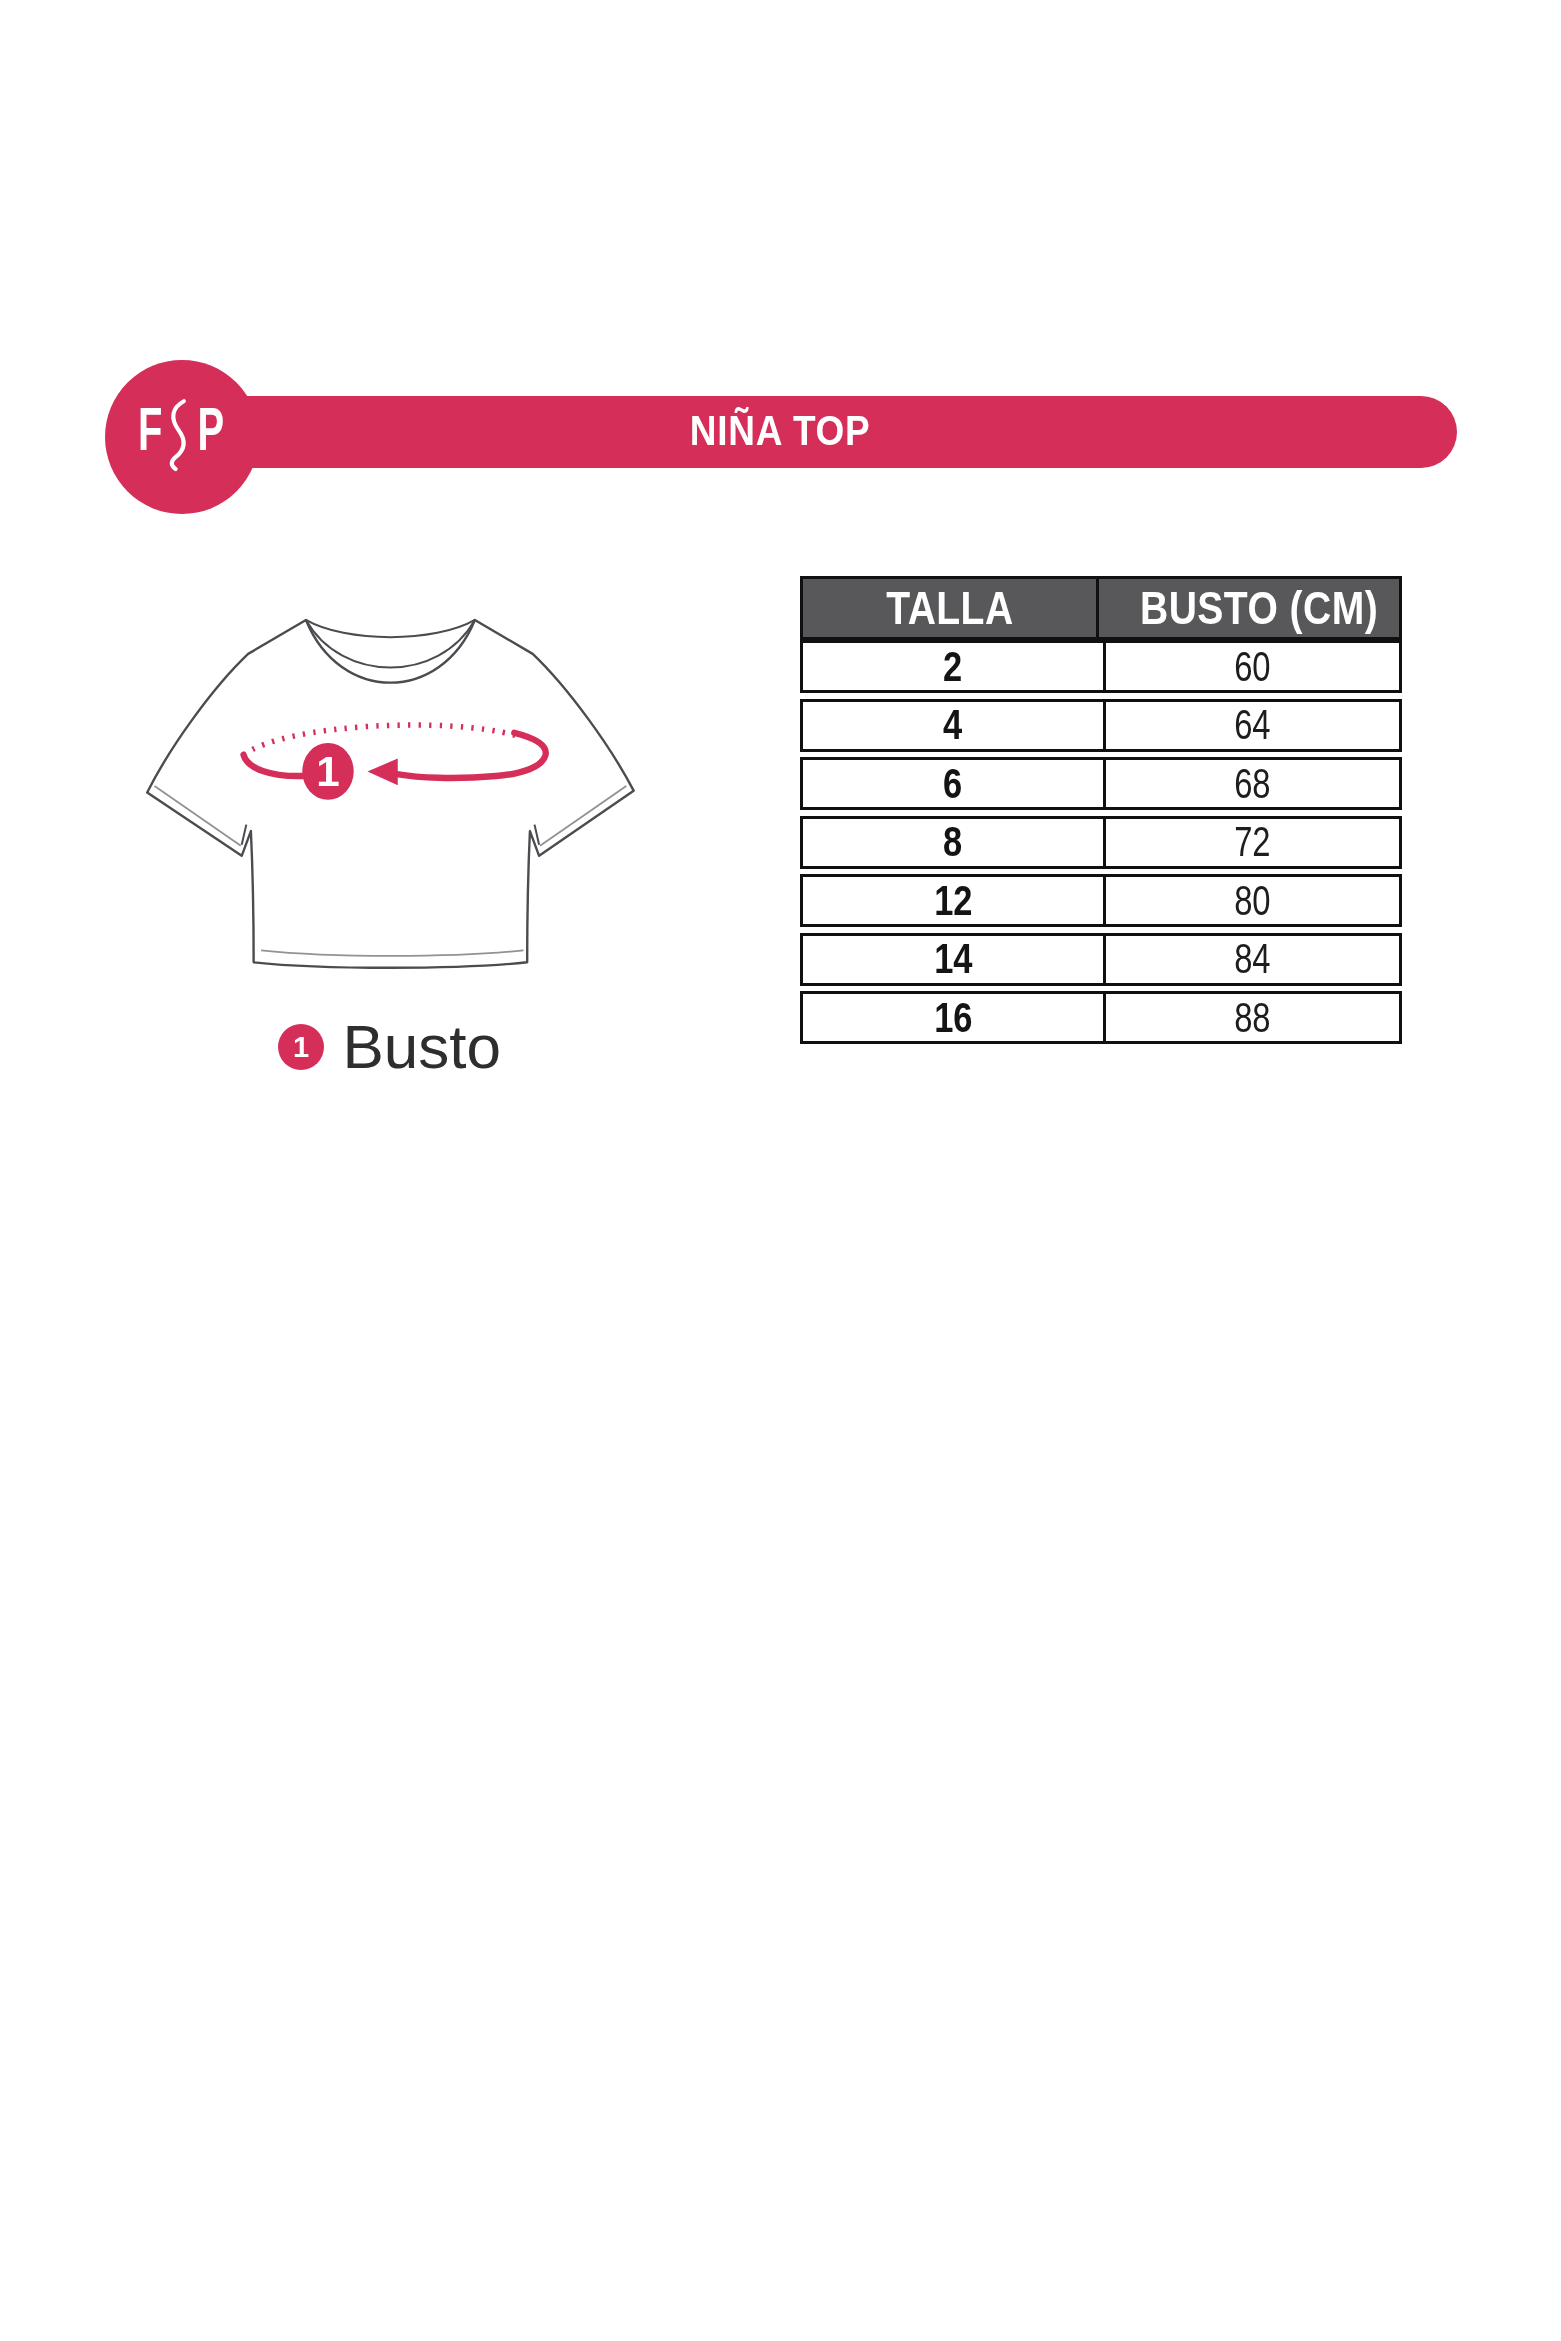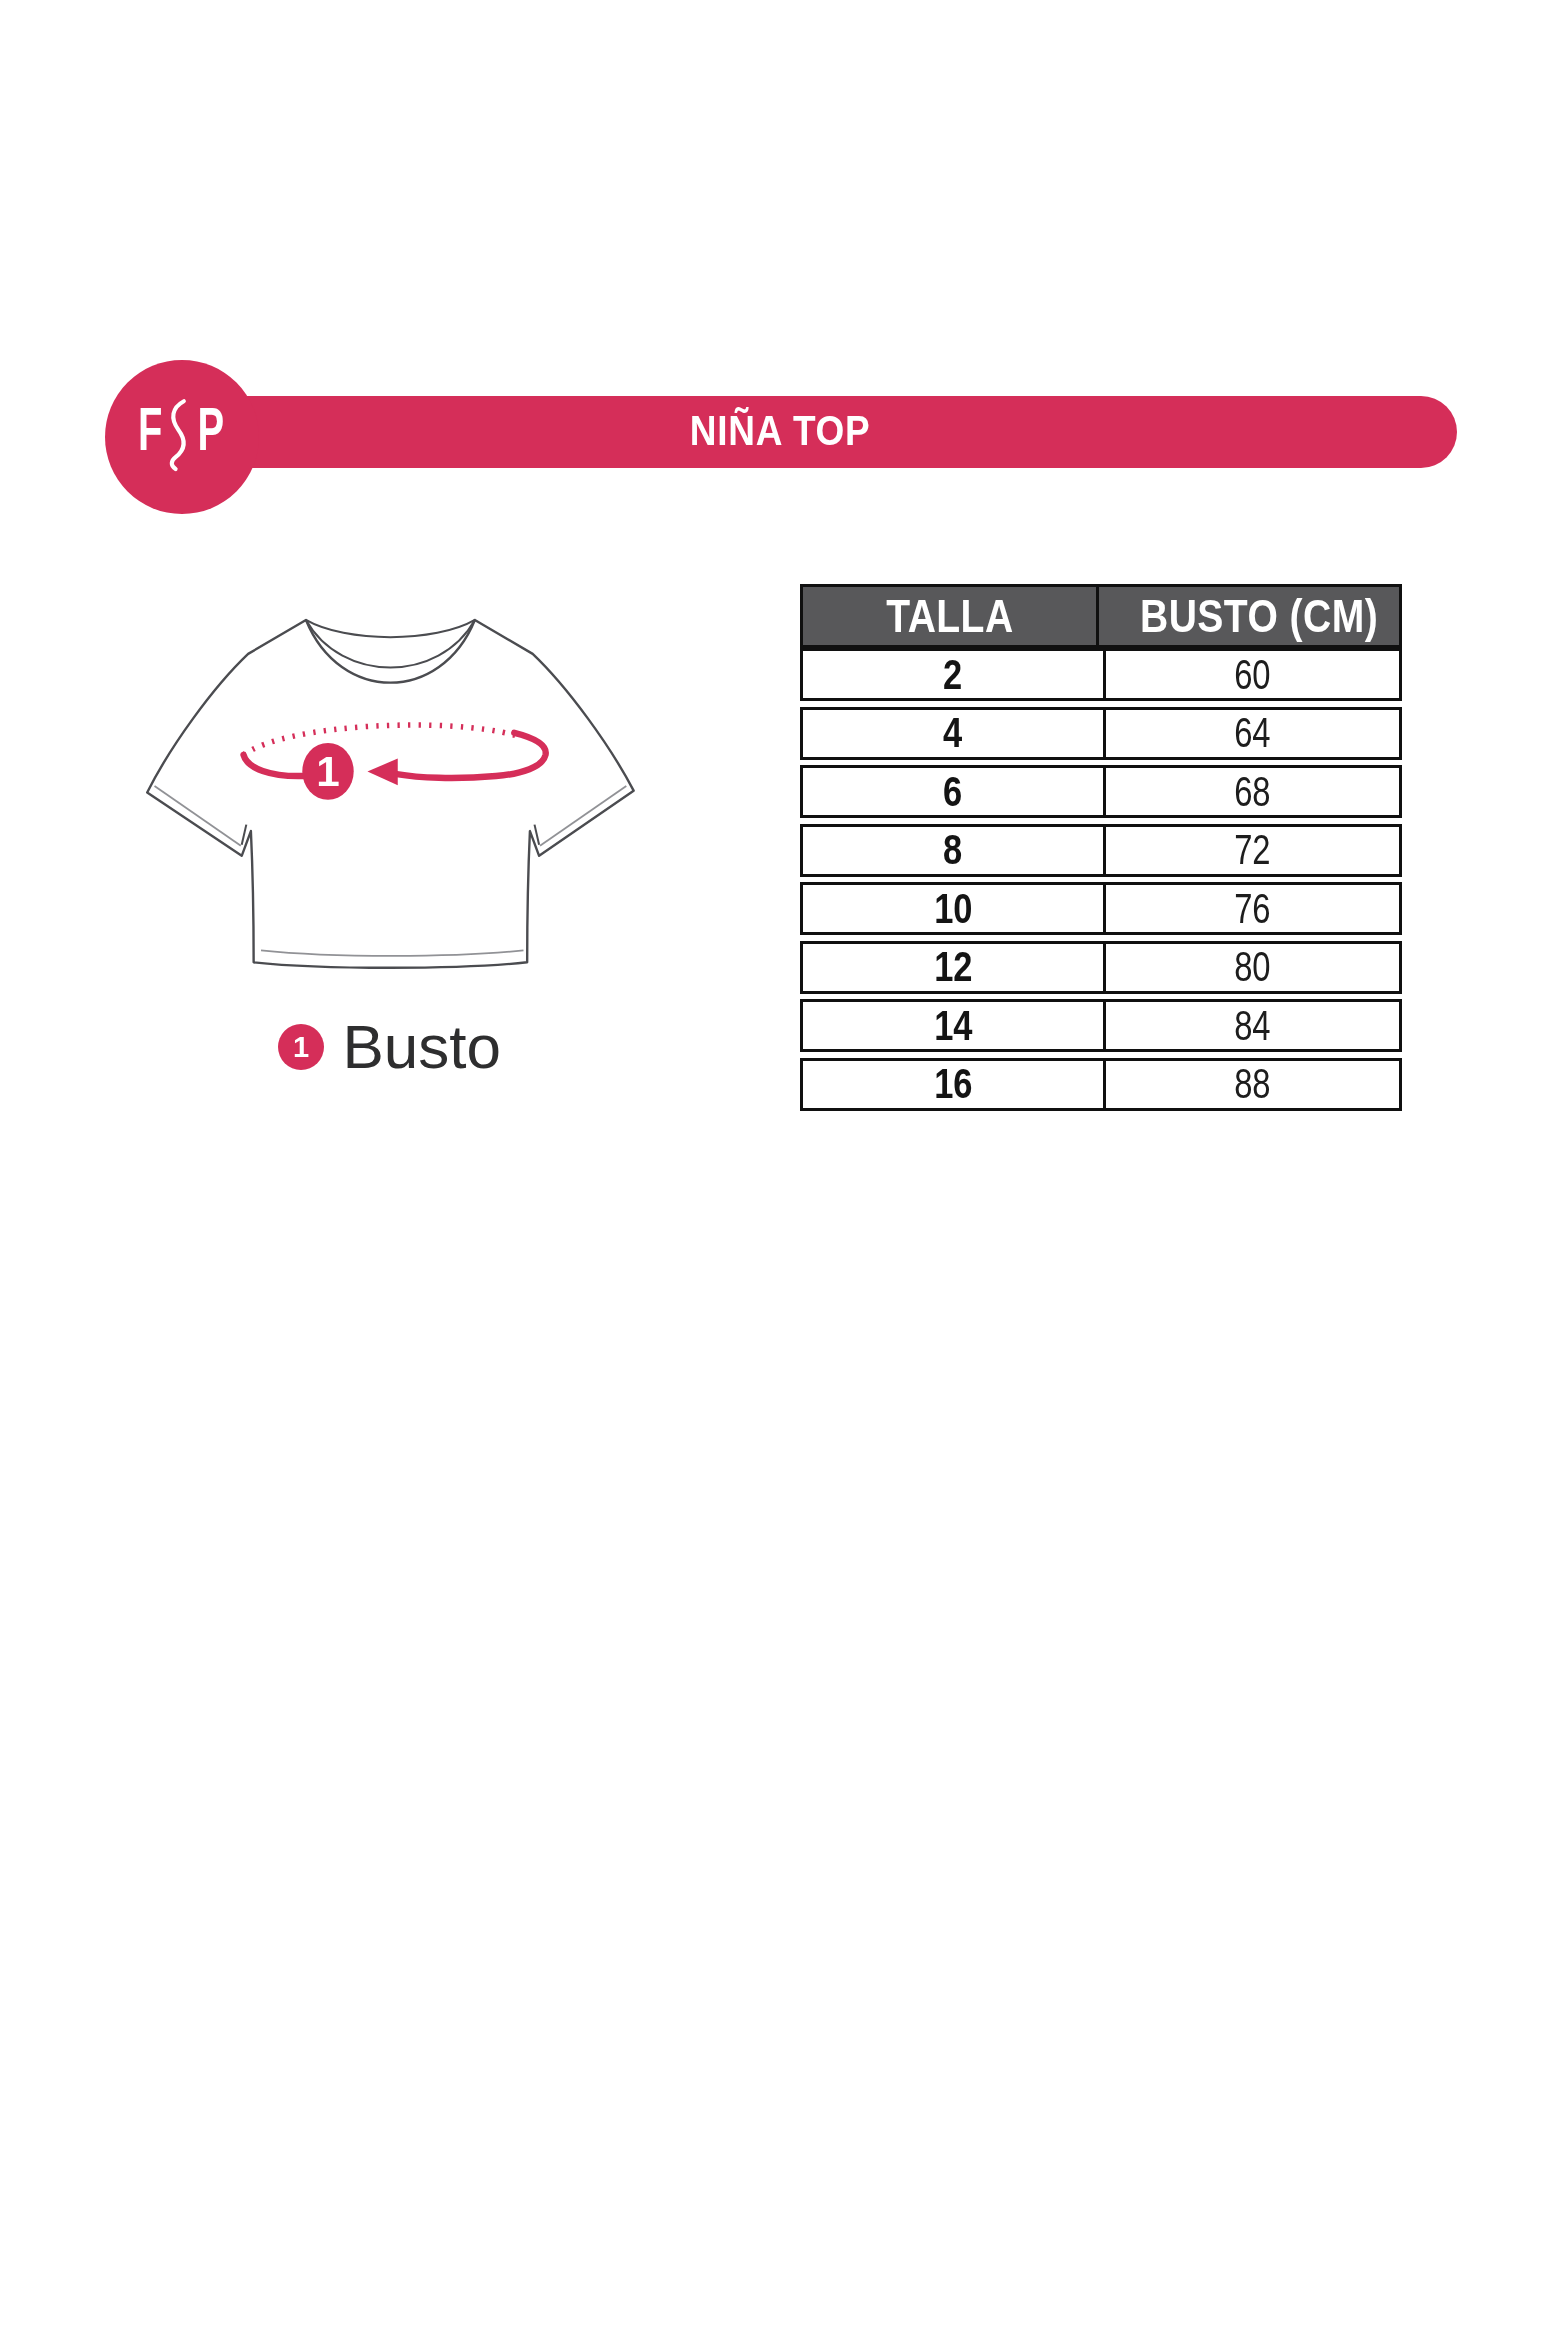--- a/index.html
+++ b/index.html
@@ -31,21 +31,21 @@
     display:flex;align-items:center;justify-content:center;flex:0 0 auto;
   }
   .legend-dot span{color:#ffffff;font-weight:700;font-size:29px;line-height:1;}
   .legend-label{color:#2e2e2f;font-size:62px;font-weight:400;line-height:1;}
   
   .size-table{position:absolute;left:800px;top:572px;width:602px;}
   .trow{
     display:flex;box-sizing:border-box;border:3.7px solid #101010;background:#ffffff;
     height:53px;margin-top:5.5px;
   }
-  .trow.thead{height:64px;background:#58585A;margin-top:12px;gap:20px;}
+  .trow.thead{height:64px;background:#58585A;margin-top:4px;gap:20px;}
   .trow.first-data{margin-top:0;}
   .tcell{display:flex;align-items:center;justify-content:center;box-sizing:border-box;}
   .tcell.c1{width:303px;border-right:3.7px solid #101010;}
   .tcell.c2{flex:1;}
   .hdr-txt{
     color:#ffffff;font-size:46px;font-weight:700;letter-spacing:0.5px;
     display:inline-block;transform:scaleX(0.85);white-space:nowrap;
   }
   .n-bold{
     color:#141414;font-size:42px;font-weight:700;
@@ -152,28 +152,20 @@
     <div class="trow">
       <div class="tcell c1">
           <span class="n-bold">8</span>
         </div>
       <div class="tcell c2">
           <span class="n-reg">72</span>
         </div>
     </div>
     <div class="trow">
       <div class="tcell c1">
-          <span class="n-bold">10</span>
-        </div>
-      <div class="tcell c2">
-          <span class="n-reg">76</span>
-        </div>
-    </div>
-    <div class="trow">
-      <div class="tcell c1">
           <span class="n-bold">12</span>
         </div>
       <div class="tcell c2">
           <span class="n-reg">80</span>
         </div>
     </div>
     <div class="trow">
       <div class="tcell c1">
           <span class="n-bold">14</span>
         </div>

